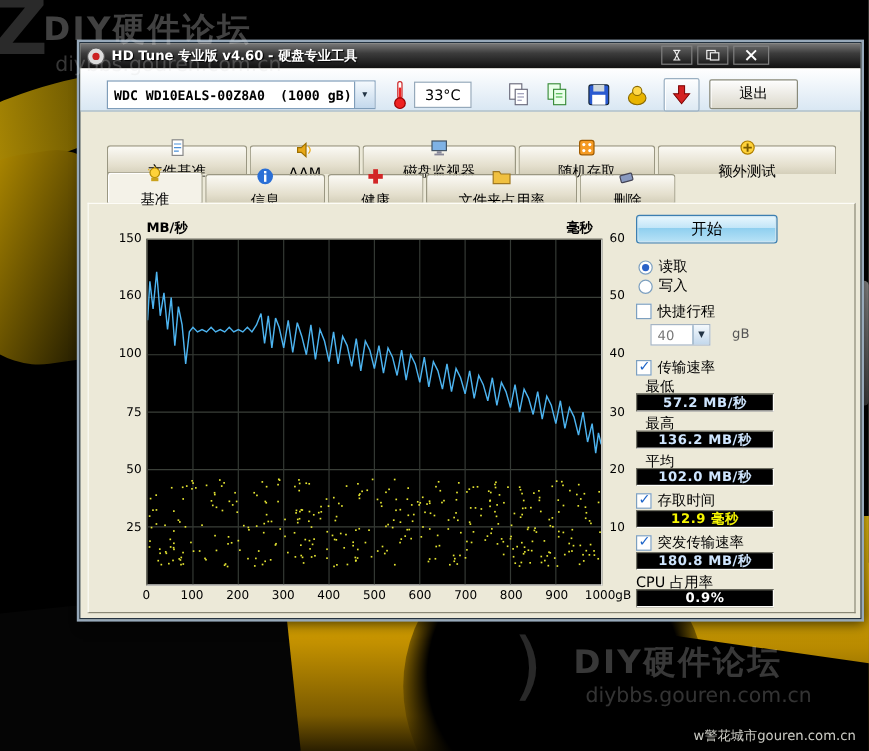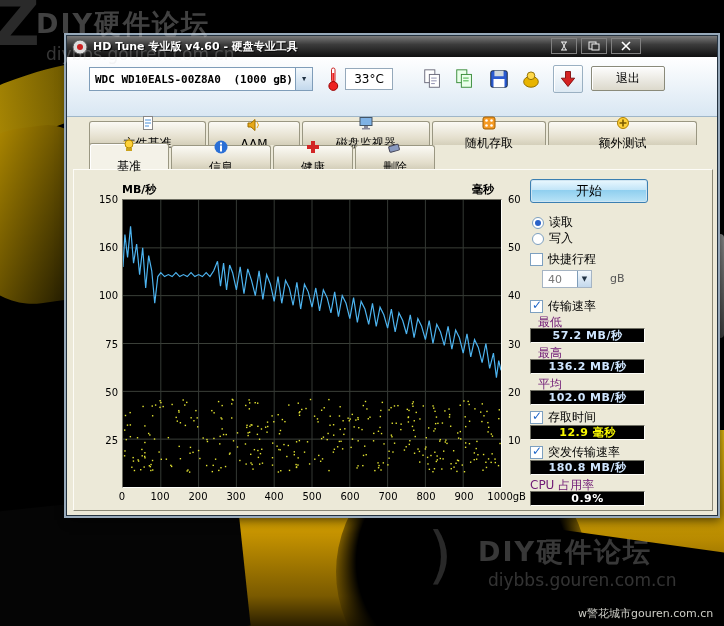--- a/index.html
+++ b/index.html
@@ -52,21 +52,21 @@
     display:flex; align-items:center; padding:0 5px; color:#fff; }
   .title-text { font-size:11px; font-weight:bold; margin-left:5px; text-shadow:1px 1px 1px #000; }
   .win-btns { position:absolute; left:484px; top:2px; display:flex; gap:4px; }
   .win-btn { width:26px; height:16px; background:linear-gradient(#5e5e5e,#1e1e1e);
     border:1px solid #808080; display:flex; align-items:center; justify-content:center; cursor:default; }
   .win-btn.wide { width:30px; }
 
   .menubar { height:18px; background:#ece9d8; border-bottom:1px solid #c9c5b2;
     display:flex; gap:16px; align-items:center; padding:0 8px; font-size:11px; color:#000; }
 
-  .toolbar { position:relative; height:60px;
+  .toolbar { position:relative; height:36px;
     background:linear-gradient(#ffffff,#d9e7f3); border-bottom:1px solid #9fb6c8; }
   .device-combo { position:absolute; left:22px; top:10px; width:224px; height:24px;
     background:#fff; border:1px solid #7f9db9; display:flex; align-items:center;
     font-family:"DejaVu Sans Mono","Liberation Mono",monospace; font-size:11px; font-weight:bold; padding-left:5px; }
   .device-cap { margin-left:auto; }
   .combo-arrow { width:17px; height:22px; margin-left:2px;
     background:linear-gradient(#f4f9fd,#c3d8ec); border-left:1px solid #7f9db9;
     display:flex; align-items:center; justify-content:center; font-size:7px; color:#234; }
   .thermo { position:absolute; left:260px; top:9px; width:13px; height:26px; }
   .temp-box { position:absolute; left:278px; top:11px; width:48px; height:22px;
@@ -119,21 +119,21 @@
   .radio { width:12px; height:12px; border-radius:50%; background:#fff; border:1px solid #7da0c0; position:relative; }
   .radio.selected::after { content:""; position:absolute; left:2px; top:2px; width:6px; height:6px;
     border-radius:50%; background:#2a62c8; }
   .chk { width:13px; height:13px; background:#fff; border:1px solid #7da0c0; position:relative; }
   .chk.checked::after { content:"\2713"; position:absolute; left:1px; top:-3px;
     font-size:12px; font-weight:bold; color:#1c64c8; }
   .mini-combo { position:absolute; left:468px; top:100px; width:50px; height:18px; background:#fff;
     border:1px solid #a5b4c3; display:flex; align-items:center; font-size:11px; color:#777; padding-left:5px; }
   .mini-combo .combo-arrow { height:16px; width:14px; }
   .unit-label { position:absolute; left:536px; top:102px; font-size:11px; color:#555; }
-  .plabel { position:absolute; font-size:12px; color:#701a75; }
+  .plabel { position:absolute; font-size:12px; color:#000000; }
   .vbox { position:absolute; left:456px; width:115px; height:15px; background:#000;
     border:1px solid; border-color:#6f6f63 #fdfdf8 #fdfdf8 #6f6f63;
     display:flex; align-items:center; justify-content:center;
     font-size:11px; font-weight:bold; letter-spacing:.5px; }
   .vbox.blue { color:#cfe6ff; } .vbox.yellow { color:#f6f600;justify-content:center; } .vbox.white { color:#fff; }
 </style>
 </head>
 <body>
 
 <div>
@@ -342,20 +342,28 @@
       <span>信息</span>
     </div>
     <div class="tab" style="width:80px">
       <span class="ticon">
           <svg viewBox="0 0 16 16">
             <rect x="6" y="2" width="4" height="12" fill="#d22626"></rect>
             <rect x="2" y="6" width="12" height="4" fill="#d22626"></rect>
           </svg>
         </span>
       <span>健康</span>
+    </div>
+    <div class="tab" style="width:126px">
+      <span class="ticon">
+          <svg viewBox="0 0 16 16">
+            <path d="M1 4 h5 l1.5 2 H15 v8 H1 z" fill="#f0c040" stroke="#a07820"></path>
+          </svg>
+        </span>
+      <span>文件夹占用率</span>
     </div>
     <div class="tab" style="width:80px">
       <span class="ticon">
           <svg viewBox="0 0 16 16">
             <rect x="2" y="6" width="10" height="6" rx="1" fill="#8899c0" stroke="#445" transform="rotate(-15 8 9)"></rect>
           </svg>
         </span>
       <span>删除</span>
     </div>
   </div>

